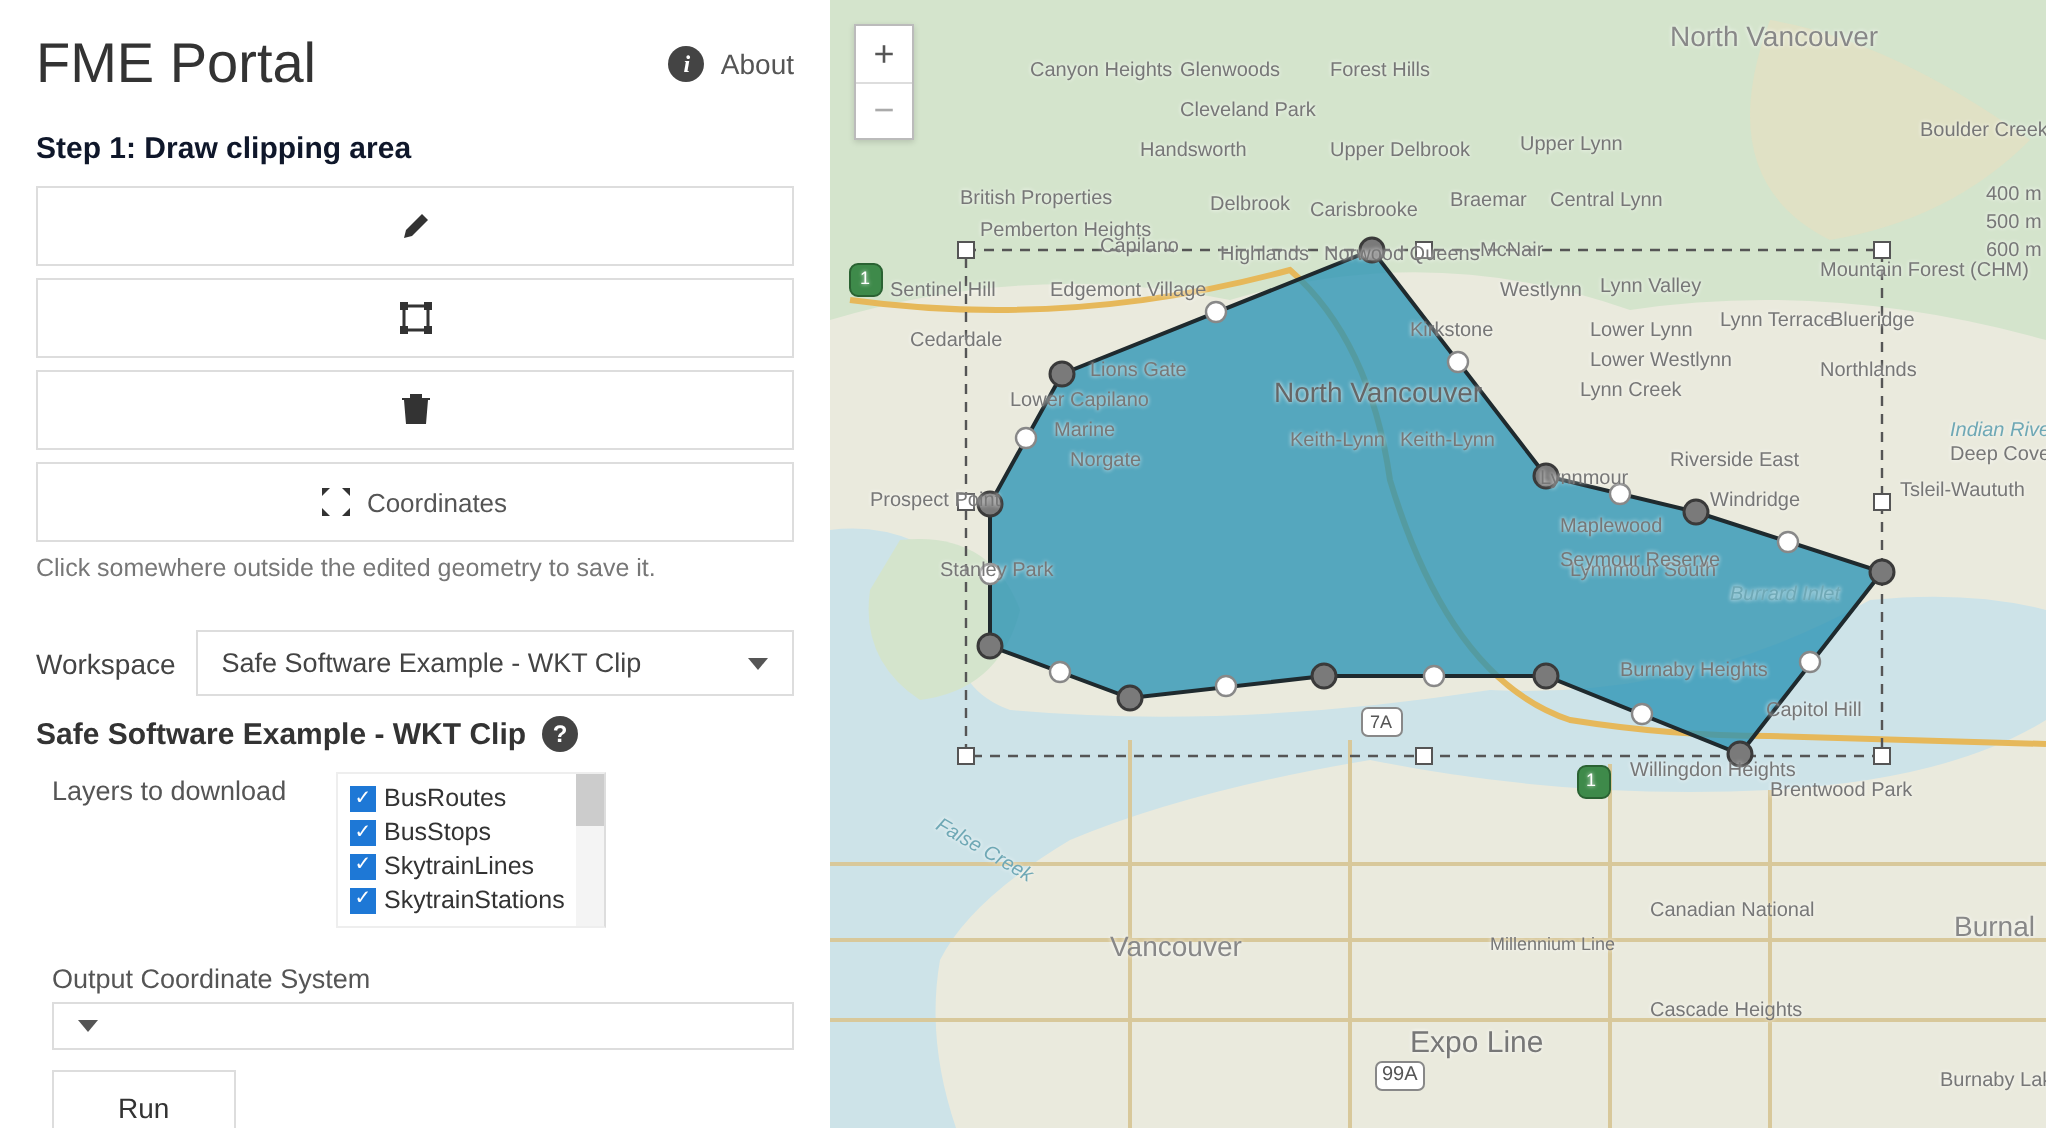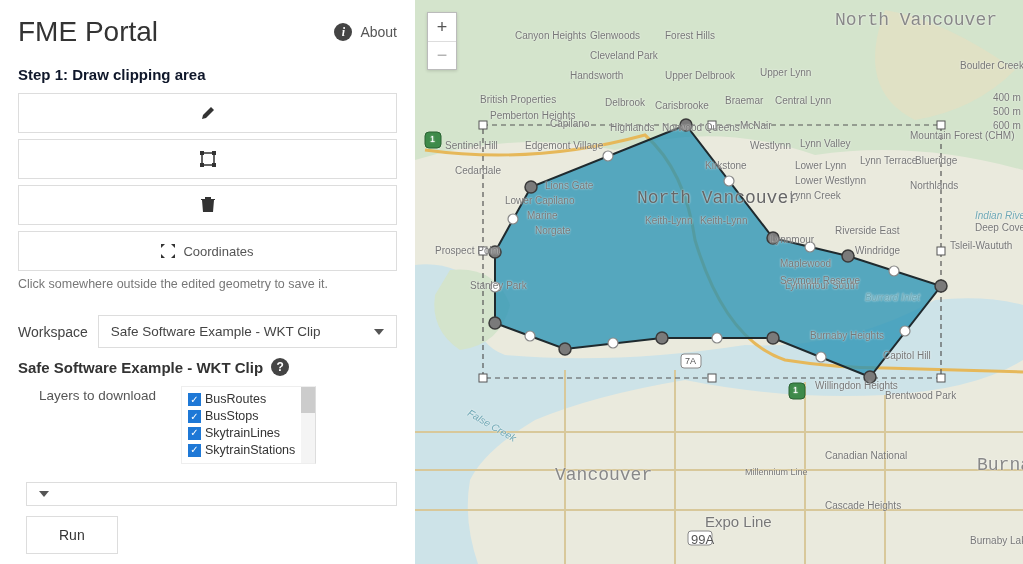--- a/index.html
+++ b/index.html
@@ -15,41 +15,41 @@
   .tool-btn { border: 1px solid #ddd; background: #fff; padding: 10px 14px; display: flex; align-items: center; justify-content: center; cursor: pointer; min-width: 44px; height: 40px; }
   .tool-btn.wide { gap: 8px; font-size: 13px; color: #555; }
   .hint { font-size: 12.5px; color: #777; margin-bottom: 24px; }
   .field-row { display: flex; align-items: center; gap: 10px; margin: 10px 0; }
   .field-label { font-size: 14px; color: #444; }
   .select { flex: 1; border: 1px solid #ddd; padding: 8px 12px; font-size: 13.5px; color: #444; display: flex; align-items: center; justify-content: space-between; cursor: pointer; background: #fff; }
   .select .caret { border-left: 5px solid transparent; border-right: 5px solid transparent; border-top: 6px solid #555; }
   .ws-title-row { display: flex; align-items: center; gap: 8px; margin: 10px 0; }
   .ws-title { font-size: 15px; font-weight: 600; color: #333; }
   .help-icon { width: 18px; height: 18px; border-radius: 50%; background: #444; color: #fff; display: flex; align-items: center; justify-content: center; font-size: 12px; font-weight: bold; cursor: pointer; }
-  .layers-row { display: flex; gap: 25px; align-items: flex-start; margin: 8px 0 18px 8px; text-align: right; }
+  .layers-row { display: flex; gap: 12px; align-items: flex-start; margin: 8px 0 18px 8px; }
   .layers-label { font-size: 13.5px; color: #555; padding-top: 2px; width: 130px; }
   .layers-box { border: 1px solid #eee; border-right: 1px solid #ddd; display: flex; }
   .layers-list { padding: 4px 6px; }
   .layer-item { display: flex; align-items: center; gap: 4px; font-size: 12.5px; color: #333; line-height: 1.35; }
   .checkbox { width: 13px; height: 13px; background: #1e78d6; display: flex; align-items: center; justify-content: center; color: #fff; font-size: 10px; }
   .scrollbar { width: 14px; background: #f4f4f4; position: relative; }
   .scrollbar::before { content: ""; position: absolute; top: 0; left: 0; right: 0; height: 26px; background: #ccc; }
   .output-group { margin: 6px 0 10px 8px; }
   .output-label { font-size: 13.5px; color: #555; margin-bottom: 4px; }
   .format-row { display: flex; align-items: center; gap: 40px; margin: 10px 0 14px 8px; }
   .format-label { font-size: 13.5px; color: #555; width: 100px; }
   .run-btn { border: 1px solid #ddd; background: #fff; padding: 10px 32px; font-size: 14px; color: #333; cursor: pointer; margin-left: 8px; }
 
   .map { flex: 1; position: relative; background: #dfeee0; overflow: hidden; }
   .map svg { position: absolute; top: 0; left: 0; }
   .zoom-ctrl { position: absolute; top: 12px; left: 12px; border: 1px solid #bbb; background: #fff; width: 30px; box-shadow: 0 1px 3px rgba(0,0,0,0.15); }
   .zoom-btn { height: 28px; display: flex; align-items: center; justify-content: center; font-size: 18px; color: #555; cursor: pointer; }
   .zoom-btn + .zoom-btn { border-top: 1px solid #ddd; color: #aaa; }
   .map-label { position: absolute; font-size: 10px; color: #777; white-space: nowrap; text-shadow: 0 0 2px #fff; }
-  .map-label.big { font-size: 18px; color: #888; font-family: Liberation Mono, monospace; }
+  .map-label.big { font-size: 14px; color: #888; }
   .map-label.river { color: #6fa8b5; font-style: italic; }
   .water { fill: #cde3e8; }
   .land { fill: #eaeadd; }
   .park { fill: #d4e4cc; }
   .road { stroke: #d8c89a; stroke-width: 2; fill: none; }
   .road.hwy { stroke: #e6b85a; stroke-width: 3; }
   .bbox { fill: none; stroke: #555; stroke-width: 1.2; stroke-dasharray: 5 4; }
   .bbox-handle { fill: #fff; stroke: #555; stroke-width: 1; }
   .poly { fill: #2a93b5; fill-opacity: 0.78; stroke: #1f2a2e; stroke-width: 2; }
   .vertex { fill: #7a7a7a; stroke: #3a3a3a; stroke-width: 1.5; }
@@ -135,20 +135,21 @@
           <div class="layer-item">
               <span class="checkbox">✓</span>
               <span>SkytrainStations</span>
             </div>
         </div>
         <div class="scrollbar"></div>
       </div>
     </div>
 
     <div class="output-group">
+      <div class="output-label">Output Coordinate System</div>
       <div class="select">
         <span class="caret"></span>
       </div>
     </div>
 
 
     <button class="run-btn">Run</button>
   </div>
 
   <div class="map">
@@ -285,20 +286,20 @@
     <div class="map-label" style="top:390px;left:470px">Brentwood Park</div>
     <div class="map-label" style="top:450px;left:410px">Canadian National</div>
     <div class="map-label" style="top:500px;left:410px">Cascade Heights</div>
     <div class="map-label" style="top:535px;left:555px">Burnaby Lake</div>
     <div class="map-label" style="top:222px;left:560px">Deep Cove</div>
     <div class="map-label" style="top:467px;left:330px;font-size:9px">Millennium Line</div>
     <div class="map-label" style="top:513px;left:290px;font-size:15px">Expo Line</div>
     <div class="map-label" style="top:356px;left:270px;font-size:9px;color:#555">7A</div>
     <div class="map-label" style="top:385px;left:378px;font-size:9px;color:#fff">1</div>
     <div class="map-label" style="top:134px;left:15px;font-size:9px;color:#fff">1</div>
-    <div class="map-label" style="top:532px;left:276px;font-size:13px;color:#555">99A</div>
+    <div class="map-label" style="top:532px;left:276px;font-size:10px;color:#555">99A</div>
 
     <div class="zoom-ctrl">
       <div class="zoom-btn">+</div>
       <div class="zoom-btn">−</div>
     </div>
   </div>
 </div>
 
 </body></html>

